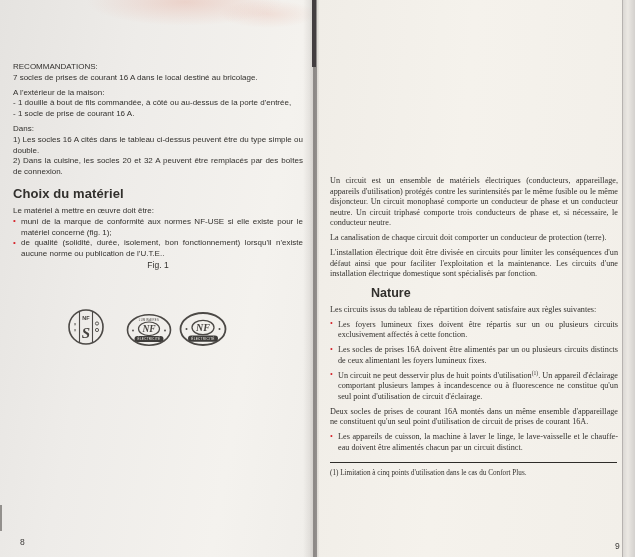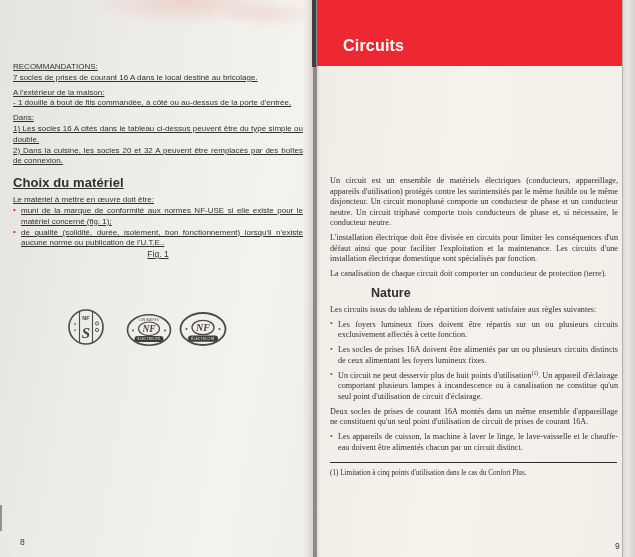--- a/index.html
+++ b/index.html
@@ -11,21 +11,21 @@
   
   .left-page {
     position:absolute; left:0; top:0; width:313px; height:557px;
     background:
       radial-gradient(ellipse 140px 34px at 185px 2px, rgba(226,148,128,0.30), rgba(226,148,128,0) 70%),
       radial-gradient(ellipse 70px 20px at 268px 14px, rgba(226,148,128,0.20), rgba(226,148,128,0) 70%),
       linear-gradient(100deg,#e5e3e0 0%, #eeece9 35%, #f4f2ee 75%, #f0eeea 100%);
   }
   .lp-content {
     position:absolute; left:13px; top:62px; width:290px;
-    font-size:8px; line-height:10.8px; text-align:justify;text-decoration:underline;
+    font-size:8px; line-height:10.8px; text-align:justify;
   }
   .lp-content p { margin:0; }
   .gap { margin-top:4px !important; }
   .choix-title { font-size:13px; font-weight:bold; line-height:15px; margin:8px 0 5px; letter-spacing:0.1px; }
   .fig-label { text-align:center; margin-top:8px; font-size:8.5px; }
   .bullet { position:relative; padding-left:8px; margin-top:4.5px; }
   .bullet .bm { position:absolute; left:0; top:-0.5px; color:#d6242b; font-size:8px; }
   .logos { position:absolute; left:0; top:0; width:313px; height:557px; pointer-events:none; }
   .logo { position:absolute; }
   .lg1 { left:66px;  top:307px; }
@@ -70,20 +70,21 @@
 <body>
 
 <div class="spread">
 
   <div class="left-page">
     <div class="lp-content">
       <p>RECOMMANDATIONS:</p>
       <p>7 socles de prises de courant 16 A dans le local destiné au bricolage.</p>
       <p class="gap">A l'extérieur de la maison:</p>
       <p>- 1 douille à bout de fils commandée, à côté ou au-dessus de la porte d'entrée,</p>
+      <p>- 1 socle de prise de courant 16 A.</p>
       <p class="gap">Dans:</p>
       <p>1) Les socles 16 A cités dans le tableau ci-dessus peuvent être du type simple ou double.</p>
       <p>2) Dans la cuisine, les socles 20 et 32 A peuvent être remplacés par des boîtes de connexion.</p>
       <h2 class="choix-title">Choix du matériel</h2>
       <p>Le matériel à mettre en œuvre doit être:</p>
       <p class="bullet">
         <span class="bm">•</span><span>muni de la marque de conformité aux normes NF-USE si elle existe pour le matériel concerné (fig. 1);</span>
       </p>
       <p class="bullet">
         <span class="bm">•</span><span>de qualité (solidité, durée, isolement, bon fonctionnement) lorsqu'il n'existe aucune norme ou publication de l'U.T.E..</span>
@@ -121,37 +122,34 @@
         <text class="nf-big" x="24" y="20.2" font-size="10" text-anchor="middle">NF</text>
         <circle cx="7.5" cy="18" r="1" fill="#4c4946"></circle>
         <circle cx="40.5" cy="18" r="1" fill="#4c4946"></circle>
         <rect x="9" y="24.5" width="30" height="6.2" rx="3.1" fill="#3e3c3a"></rect>
         <text x="24" y="29.1" font-size="3.1" letter-spacing="0.3" text-anchor="middle" style="fill:#f2efe9">ÉLECTRICITÉ</text>
       </svg>
     </div>
   </div>
 
   <div class="right-page">
-    <div class="red-band">
-      <span class="band-title">Circuits</span>
-    </div>
     <div class="rp-content">
       <p>Un circuit est un ensemble de matériels électriques (conducteurs, appareillage, appareils d'utilisation) protégés contre les surintensités par le même fusible ou le même disjoncteur. Un circuit monophasé comporte un conducteur de phase et un conducteur neutre. Un circuit triphasé comporte trois conducteurs de phase et, si nécessaire, le conducteur neutre.</p>
+      <p>La canalisation de chaque circuit doit comporter un conducteur de protection (terre).</p>
       <p>L'installation électrique doit être divisée en circuits pour limiter les conséquences d'un défaut ainsi que pour faciliter l'exploitation et la maintenance. Les circuits d'une installation électrique domestique sont spécialisés par fonction.</p>
-      <p>La canalisation de chaque circuit doit comporter un conducteur de protection (terre).</p>
       <h2 class="nature-title">Nature</h2>
       <p>Les circuits issus du tableau de répartition doivent satisfaire aux règles suivantes:</p>
       <p class="bullet">
         <span class="bm">•</span><span>Les foyers lumineux fixes doivent être répartis sur un ou plusieurs circuits exclusivement affectés à cette fonction.</span>
       </p>
       <p class="bullet">
         <span class="bm">•</span><span>Les socles de prises 16A doivent être alimentés par un ou plusieurs circuits distincts de ceux alimentant les foyers lumineux fixes.</span>
       </p>
       <p class="bullet">
-        <span class="bm">•</span><span>Un circuit ne peut desservir plus de huit points d'utilisation</span><span class="supref">(1)</span><span>. Un appareil d'éclairage comportant plusieurs lampes à incandescence ou à canalisation ne constitue qu'un seul point d'utilisation de circuit d'éclairage.</span>
+        <span class="bm">•</span><span>Un circuit ne peut desservir plus de huit points d'utilisation</span><span class="supref">(1)</span><span>. Un appareil d'éclairage comportant plusieurs lampes à incandescence ou à fluorescence ne constitue qu'un seul point d'utilisation de circuit d'éclairage.</span>
       </p>
       <p>Deux socles de prises de courant 16A montés dans un même ensemble d'appareillage ne constituent qu'un seul point d'utilisation de circuit de prises de courant 16A.</p>
       <p class="bullet">
         <span class="bm">•</span><span>Les appareils de cuisson, la machine à laver le linge, le lave-vaisselle et le chauffe-eau doivent être alimentés chacun par un circuit distinct.</span>
       </p>
       <hr class="footnote-rule">
       <p class="footnote">(1) Limitation à cinq points d'utilisation dans le cas du Confort Plus.</p>
     </div>
   </div>
 

